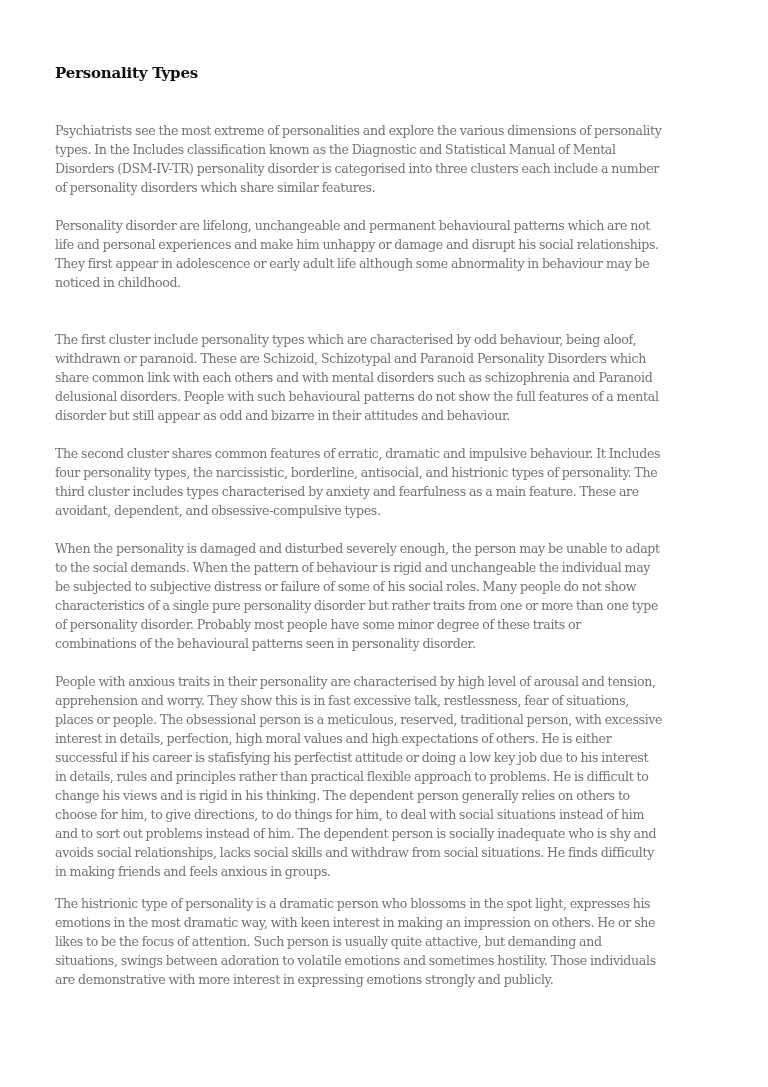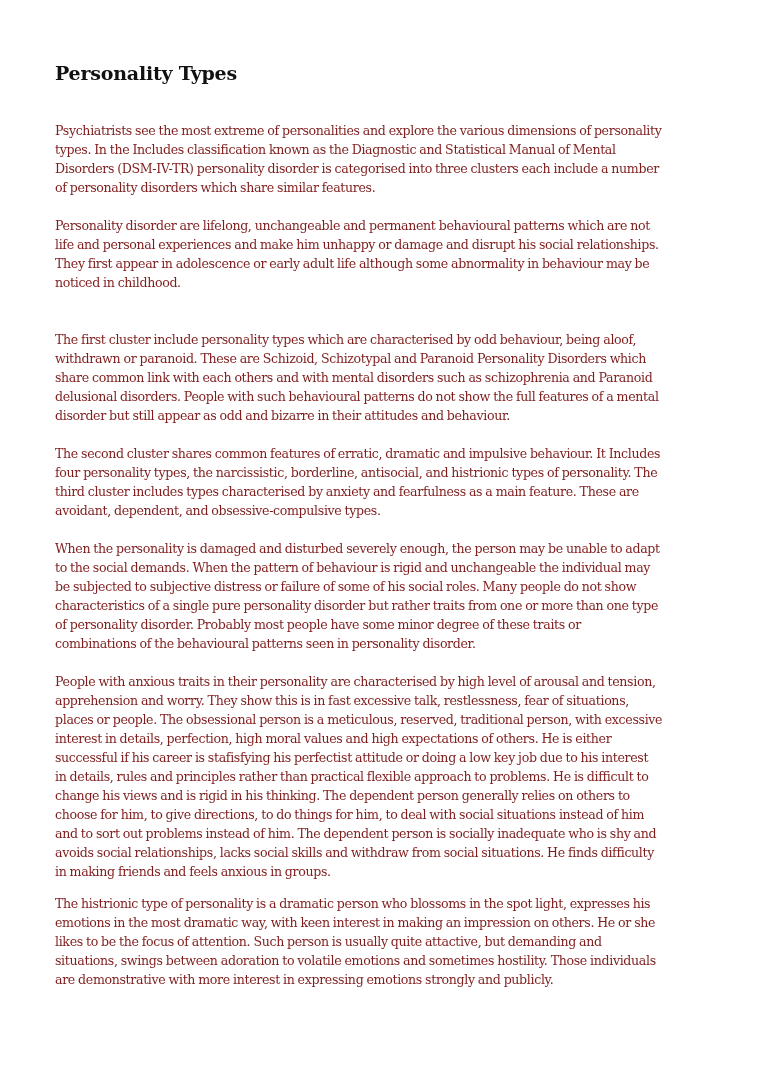--- a/index.html
+++ b/index.html
@@ -20,34 +20,34 @@
     top: 0;
     width: 680px;
   }
   .title {
     position: absolute;
     top: 60px;
     left: 0;
     margin: 0;
     font-family: "DejaVu Serif", serif;
     font-weight: bold;
-    font-size: 19px;
+    font-size: 15px;
     line-height: 26px;
     color: #111111;
     white-space: nowrap;
     letter-spacing: -0.2px;
   }
   .para {
     position: absolute;
     left: 0;
     margin: 0;
     font-family: "DejaVu Serif", serif;
     font-size: 12.6px;
     line-height: 19px;
-    color: #7f1d1d;
+    color: #737373;
     letter-spacing: -0.35px;
     word-spacing: -0.5px;
   }
   .line {
     display: block;
     white-space: nowrap;
   }
 </style>
 </head>
 <body>

